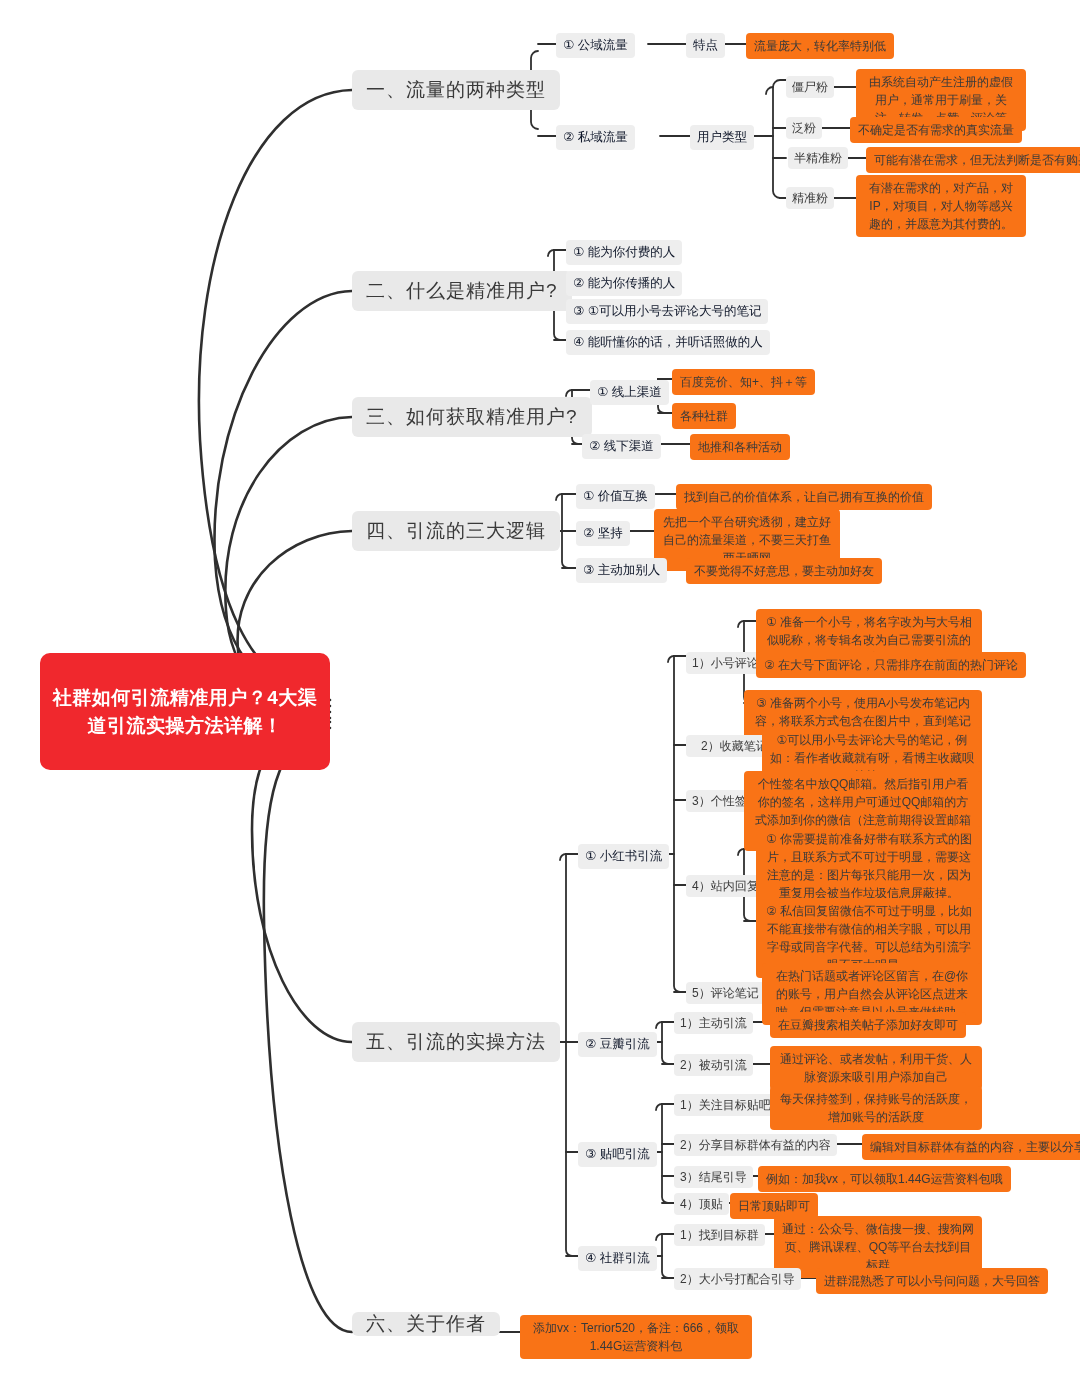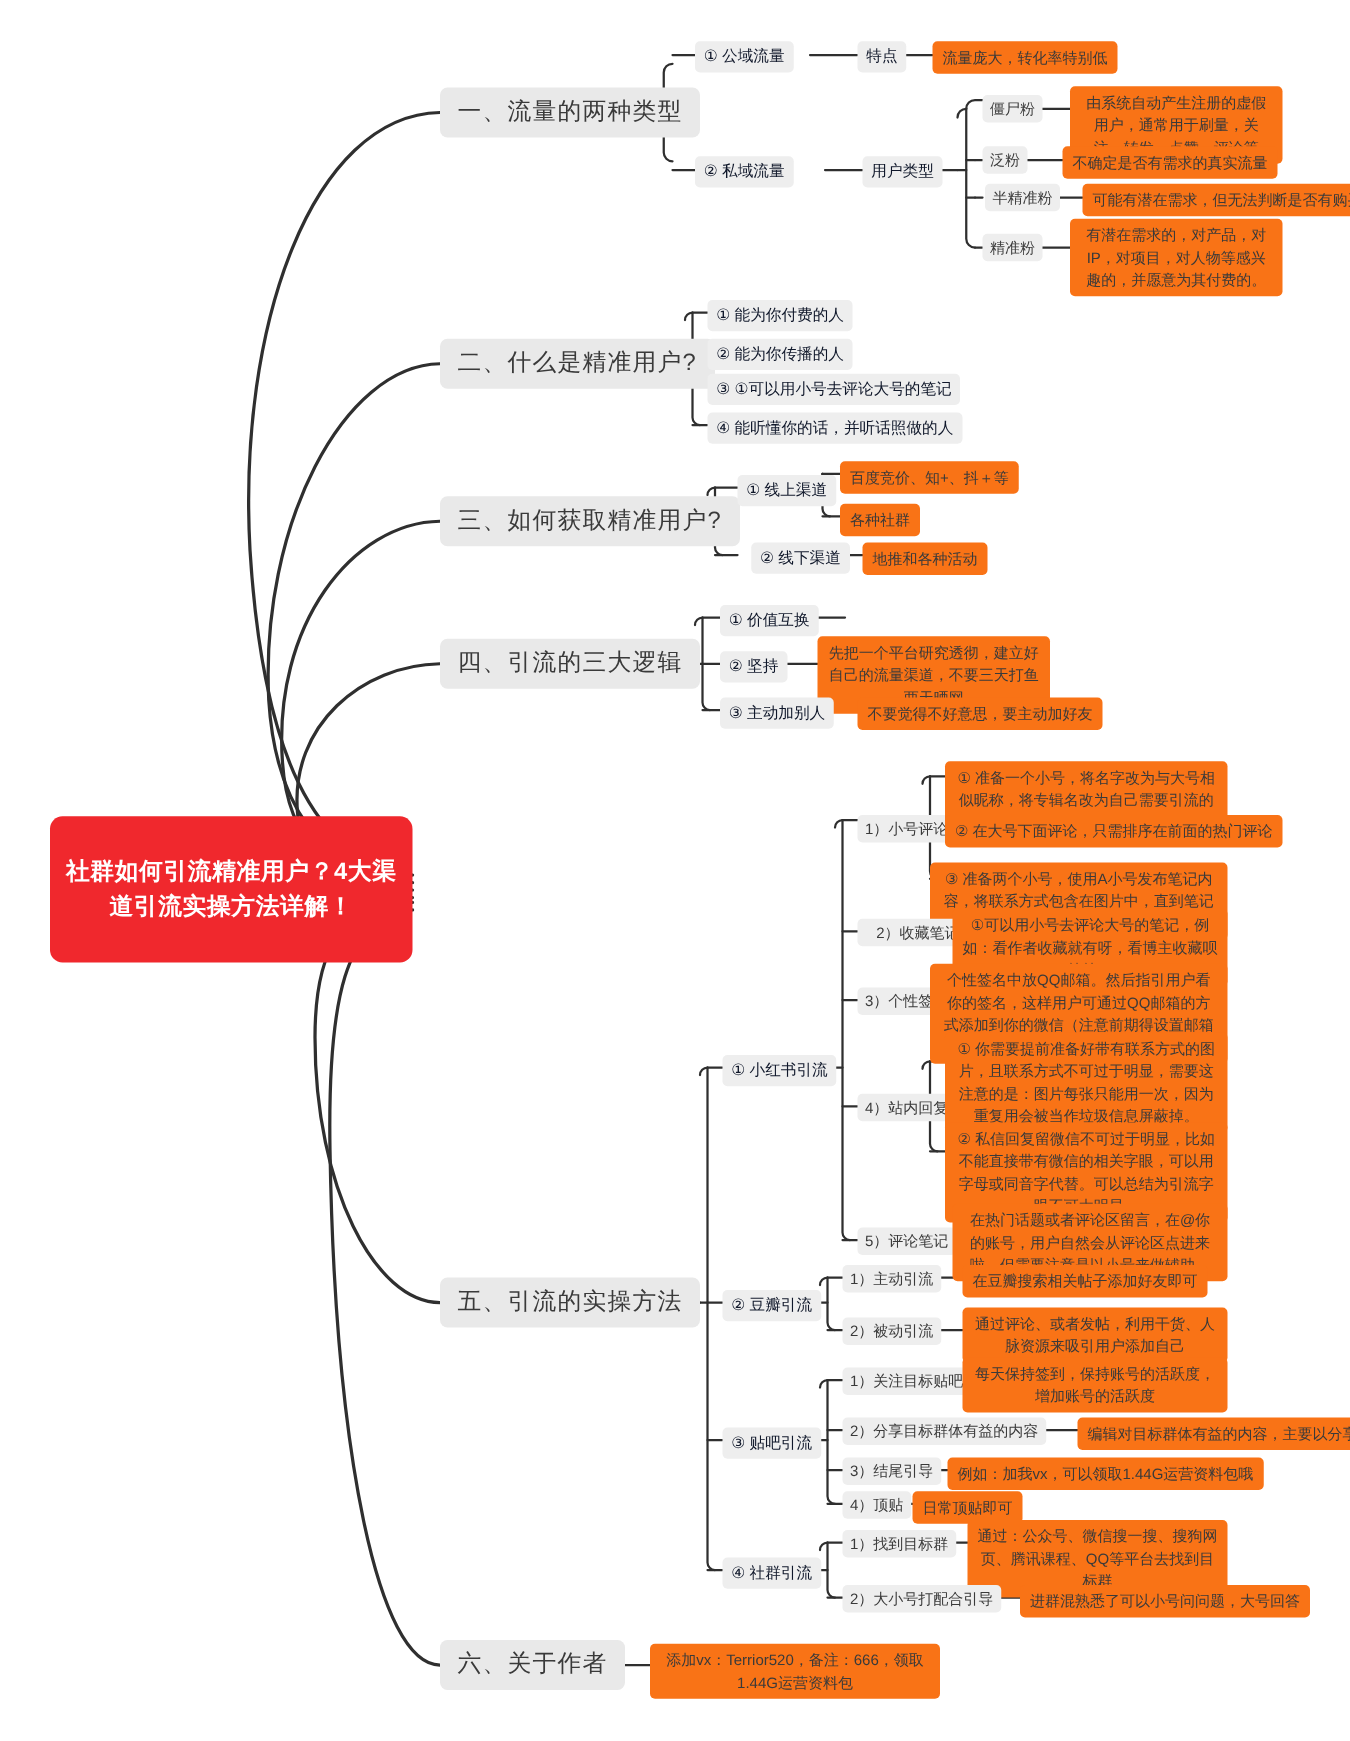--- a/index.html
+++ b/index.html
@@ -221,25 +221,26 @@
   <div class="node lv1" style="left:352px;top:271px;height:40px;">二、什么是精准用户?</div>
   <div class="node lv2" style="left:566px;top:240px;">① 能为你付费的人</div>
   <div class="node lv2" style="left:566px;top:271px;">② 能为你传播的人</div>
   <div class="node lv2" style="left:566px;top:299px;">③ ①可以用小号去评论大号的笔记</div>
   <div class="node lv2" style="left:566px;top:330px;">④ 能听懂你的话，并听话照做的人</div>
 
   <div class="node lv1" style="left:352px;top:397px;height:40px;">三、如何获取精准用户?</div>
   <div class="node lv2" style="left:590px;top:380px;">① 线上渠道</div>
   <div class="node leaf single" style="left:672px;top:369px;">百度竞价、知+、抖＋等</div>
   <div class="node leaf single" style="left:672px;top:403px;">各种社群</div>
-  <div class="node lv2" style="left:601px;top:434px;text-align:center;">② 线下渠道</div>
+  <div class="node lv2" style="left:582px;top:434px;text-align:center;">② 线下渠道</div>
   <div class="node leaf single" style="left:690px;top:434px;">地推和各种活动</div>
 
   <div class="node lv1" style="left:352px;top:511px;height:40px;">四、引流的三大逻辑</div>
   <div class="node lv2" style="left:576px;top:484px;">① 价值互换</div>
+  <div class="node leaf single" style="left:676px;top:484px;">找到自己的价值体系，让自己拥有互换的价值</div>
   <div class="node lv2" style="left:576px;top:521px;">② 坚持</div>
   <div class="node leaf" style="left:654px;top:509px;width:186px;">先把一个平台研究透彻，建立好自己的流量渠道，不要三天打鱼两天晒网</div>
   <div class="node lv2" style="left:576px;top:558px;">③ 主动加别人</div>
   <div class="node leaf single" style="left:686px;top:558px;">不要觉得不好意思，要主动加好友</div>
 
   <div class="node lv1" style="left:352px;top:1022px;height:40px;">五、引流的实操方法</div>
 
   <div class="node lv2" style="left:578px;top:844px;">① 小红书引流</div>
 
   <div class="node lv3" style="left:686px;top:652px;">1）小号评论</div>
@@ -275,16 +276,16 @@
   <div class="node leaf single" style="left:758px;top:1166px;">例如：加我vx，可以领取1.44G运营资料包哦</div>
   <div class="node lv3" style="left:674px;top:1193px;">4）顶贴</div>
   <div class="node leaf single" style="left:730px;top:1193px;">日常顶贴即可</div>
 
   <div class="node lv2" style="left:578px;top:1246px;">④ 社群引流</div>
   <div class="node lv3" style="left:674px;top:1224px;">1）找到目标群</div>
   <div class="node leaf" style="left:774px;top:1216px;width:208px;">通过：公众号、微信搜一搜、搜狗网页、腾讯课程、QQ等平台去找到目标群</div>
   <div class="node lv3" style="left:674px;top:1268px;">2）大小号打配合引导</div>
   <div class="node leaf single" style="left:816px;top:1268px;">进群混熟悉了可以小号问问题，大号回答</div>
 
-  <div class="node lv1" style="left:352px;top:1312px;height:40px;">六、关于作者</div>
+  <div class="node lv1" style="left:352px;top:1312px;height:24px;">六、关于作者</div>
   <div class="node leaf" style="left:520px;top:1315px;width:232px;">添加vx：Terrior520，备注：666，领取1.44G运营资料包</div>
 
 </div>
 
 </body></html>

